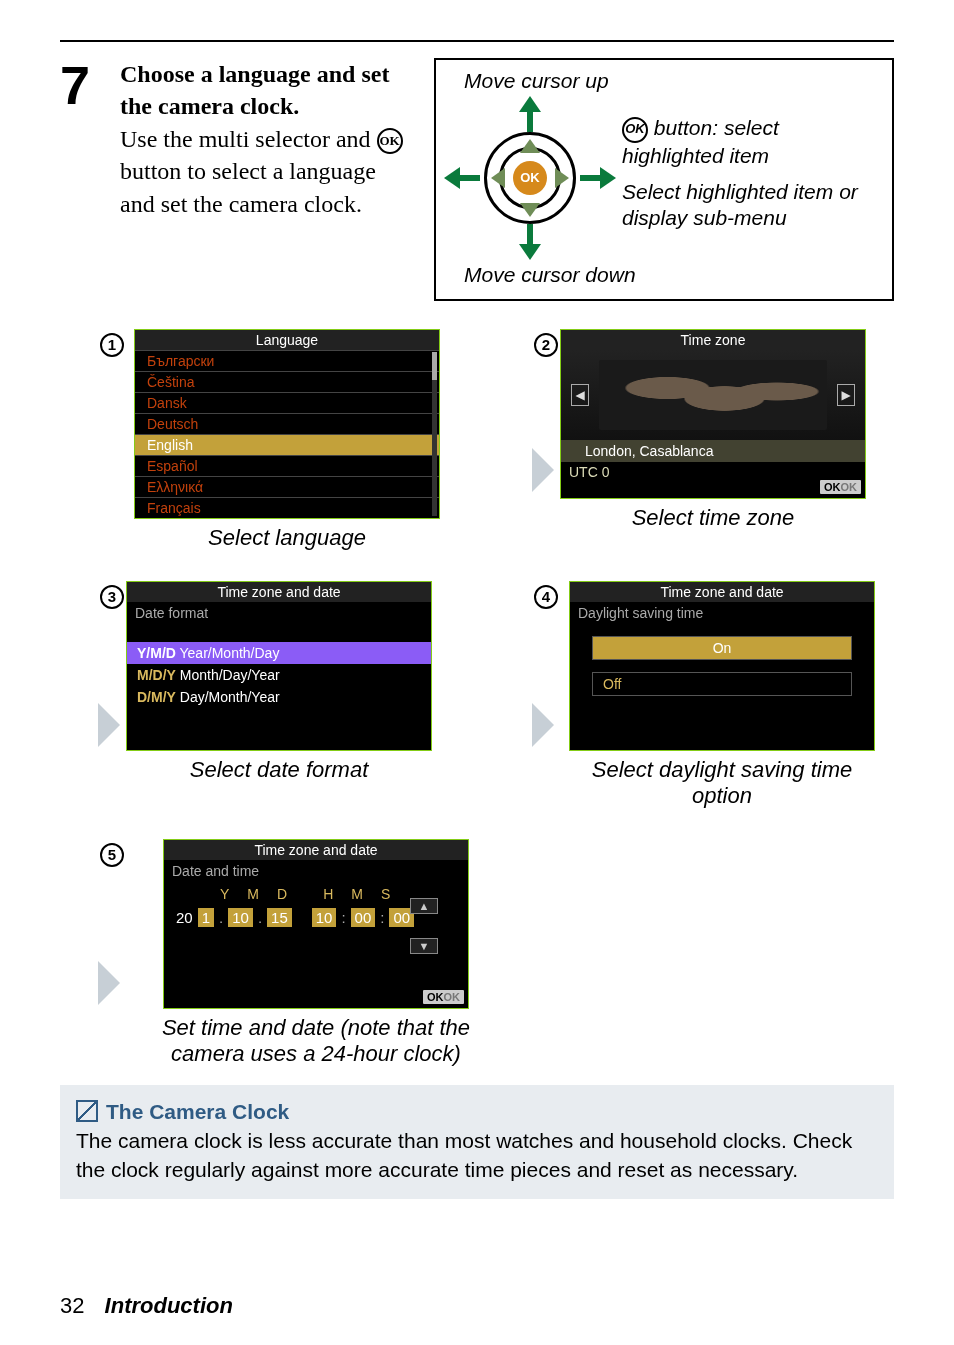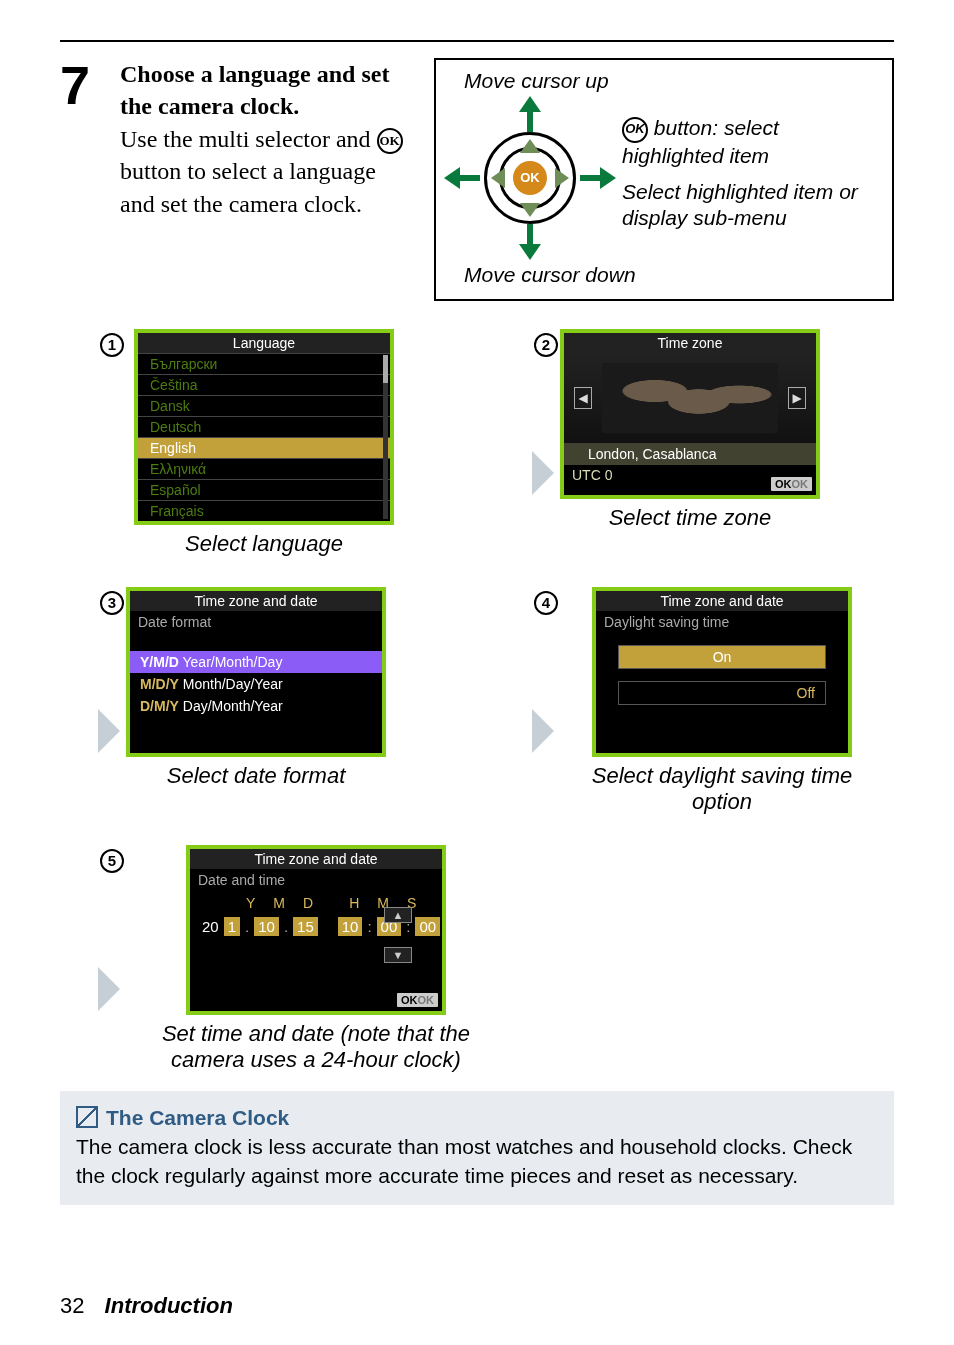--- a/index.html
+++ b/index.html
@@ -93,28 +93,28 @@
     width:24px; height:24px; border:2px solid #000; border-radius:50%;
     display:inline-flex; align-items:center; justify-content:center;
     font-weight:700; font-size:15px; flex-shrink:0; margin-top:4px;
   }
   .sub-arrow {
     width:0; height:0; align-self:center; margin-top:60px; margin-left:-36px; margin-right:-4px;
     border-top:22px solid transparent; border-bottom:22px solid transparent; border-left:22px solid #c7cfd6;
   }
   .screen-wrap { display:flex; flex-direction:column; align-items:center; }
   .screen {
-    width: 260px; background:#000; color:#c8c8c8; font-family: Arial, sans-serif;
-    font-size: 15px; border:4px solid #84cc16;
+    width: 306px; background:#000; color:#c8c8c8; font-family: Arial, sans-serif;
+    font-size: 15px; border:1px solid #84cc16;
   }
   .screen .sc-title { background:#222; color:#fff; text-align:center; padding:2px 0; font-size:14px;}
   .screen .sc-sub { background:#000; color:#aaa; padding:3px 8px; font-size:14px;}
   .screen .list { }
   .screen .list .item {
-    padding:2px 12px; border-top:1px solid #444; color:#4d7c0f; font-size:14px;
+    padding:2px 12px; border-top:1px solid #444; color:#c2410c; font-size:14px;
   }
   .screen .list .item.sel { background:#c3a13a; color:#fff; }
   .lang-screen { min-height:170px; position:relative;}
   .lang-screen .scrollbar-track { position:absolute; right:2px; top:22px; bottom:2px; width:5px; background:#333;}
   .lang-screen .scrollbar-thumb { position:absolute; right:2px; top:22px; width:5px; height:28px; background:#aaa;}
 
   .caption { font-style: italic; font-size: 22px; text-align:center; margin-top:6px;}
 
   .tz-screen { min-height:170px; position:relative; }
   .tz-screen .map-area {
@@ -255,22 +255,22 @@
     <span class="circ-num">1</span>
     <div class="screen-wrap">
       <div class="screen lang-screen">
         <div class="sc-title">Language</div>
         <div class="list">
           <div class="item">Български</div>
           <div class="item">Čeština</div>
           <div class="item">Dansk</div>
           <div class="item">Deutsch</div>
           <div class="item sel">English</div>
+          <div class="item">Español</div>
           <div class="item">Ελληνικά</div>
-          <div class="item">Español</div>
           <div class="item">Français</div>
         </div>
         <div class="scrollbar-track"></div>
         <div class="scrollbar-thumb"></div>
       </div>
       <div class="caption">Select language</div>
     </div>
   </div>
 
   <div class="cell">
@@ -309,21 +309,21 @@
   </div>
 
   <div class="cell">
     <span class="circ-num">4</span>
     <span class="sub-arrow"></span>
     <div class="screen-wrap">
       <div class="screen dst-screen">
         <div class="sc-title">Time zone and date</div>
         <div class="sc-sub">Daylight saving time</div>
         <div class="opt sel" style="text-align:center;">On</div>
-        <div class="opt" style="text-align:right;">Off</div>
+        <div class="opt" style="text-align:left;">Off</div>
       </div>
       <div class="caption">Select daylight saving time option</div>
     </div>
   </div>
 
   <div class="cell step5-wrap">
     <span class="circ-num">5</span>
     <span class="sub-arrow"></span>
     <div class="screen-wrap">
       <div class="screen dt-screen">

